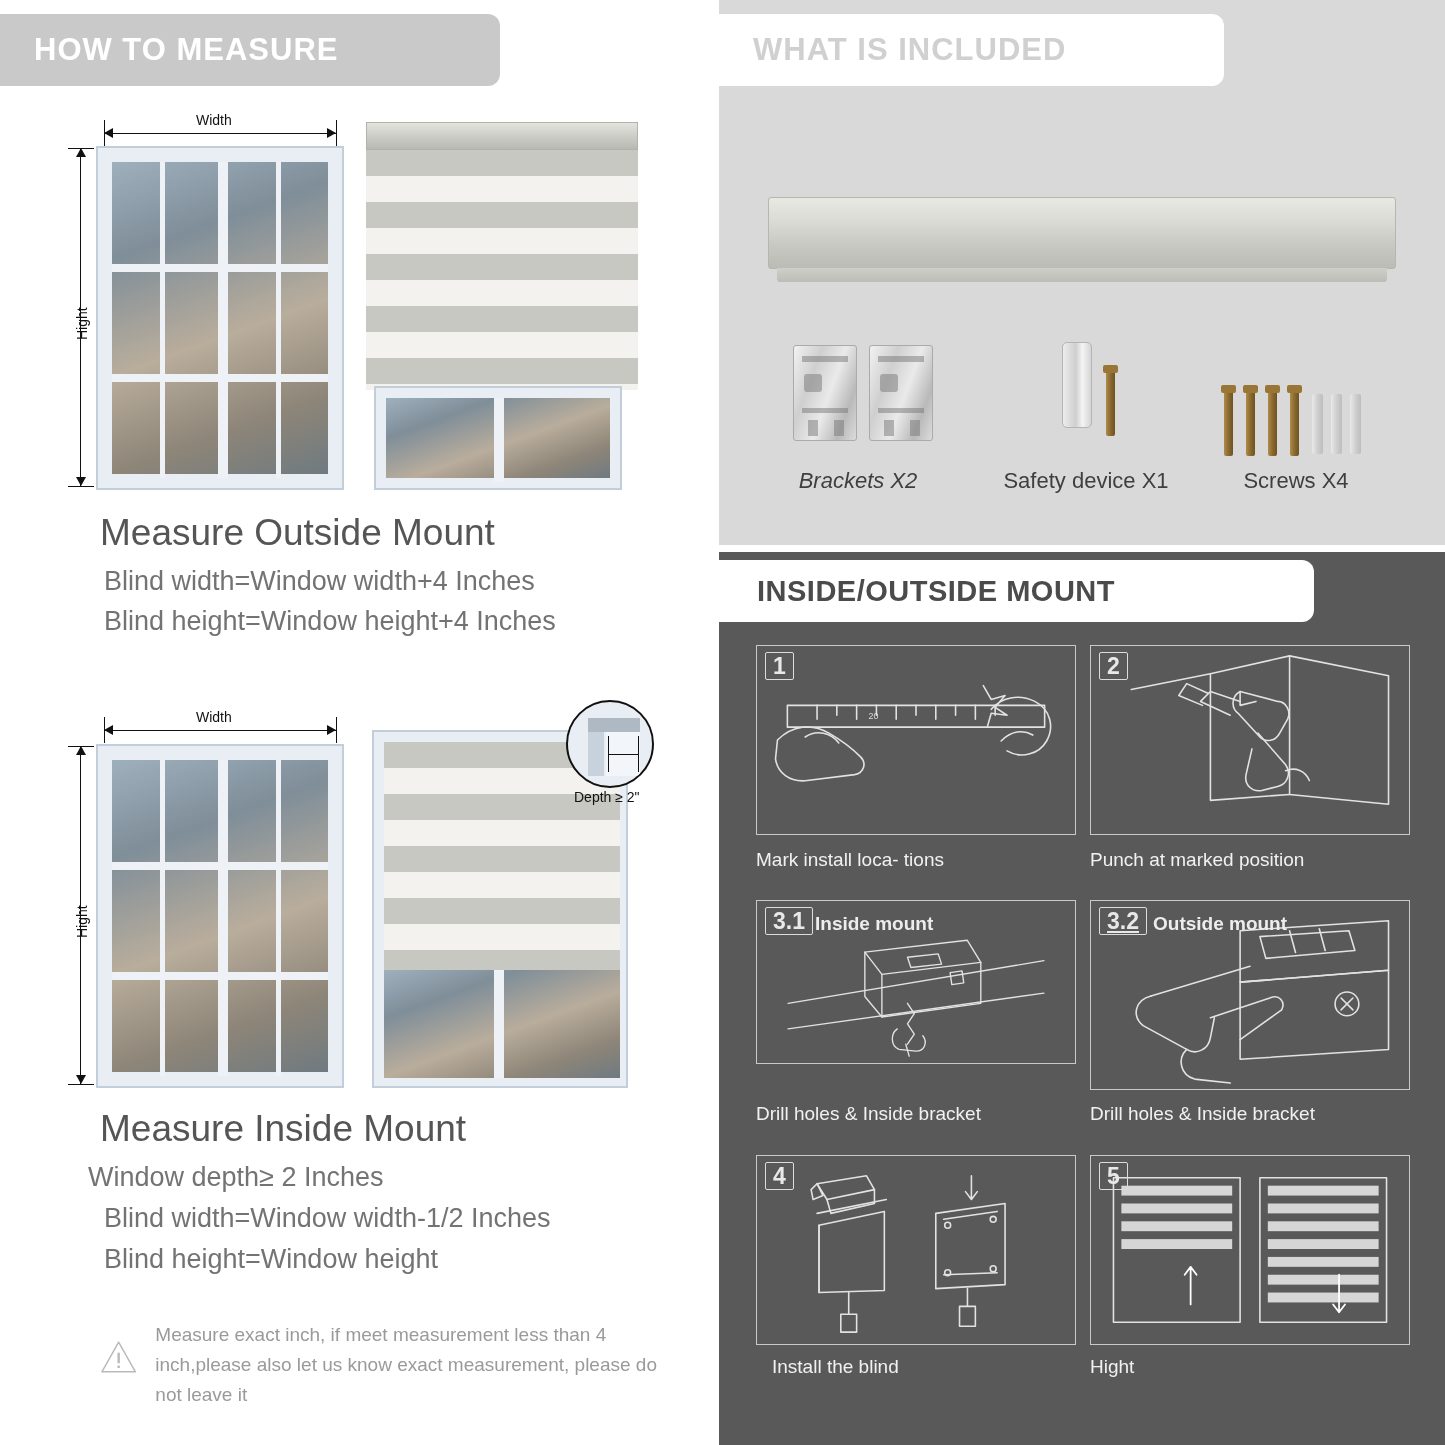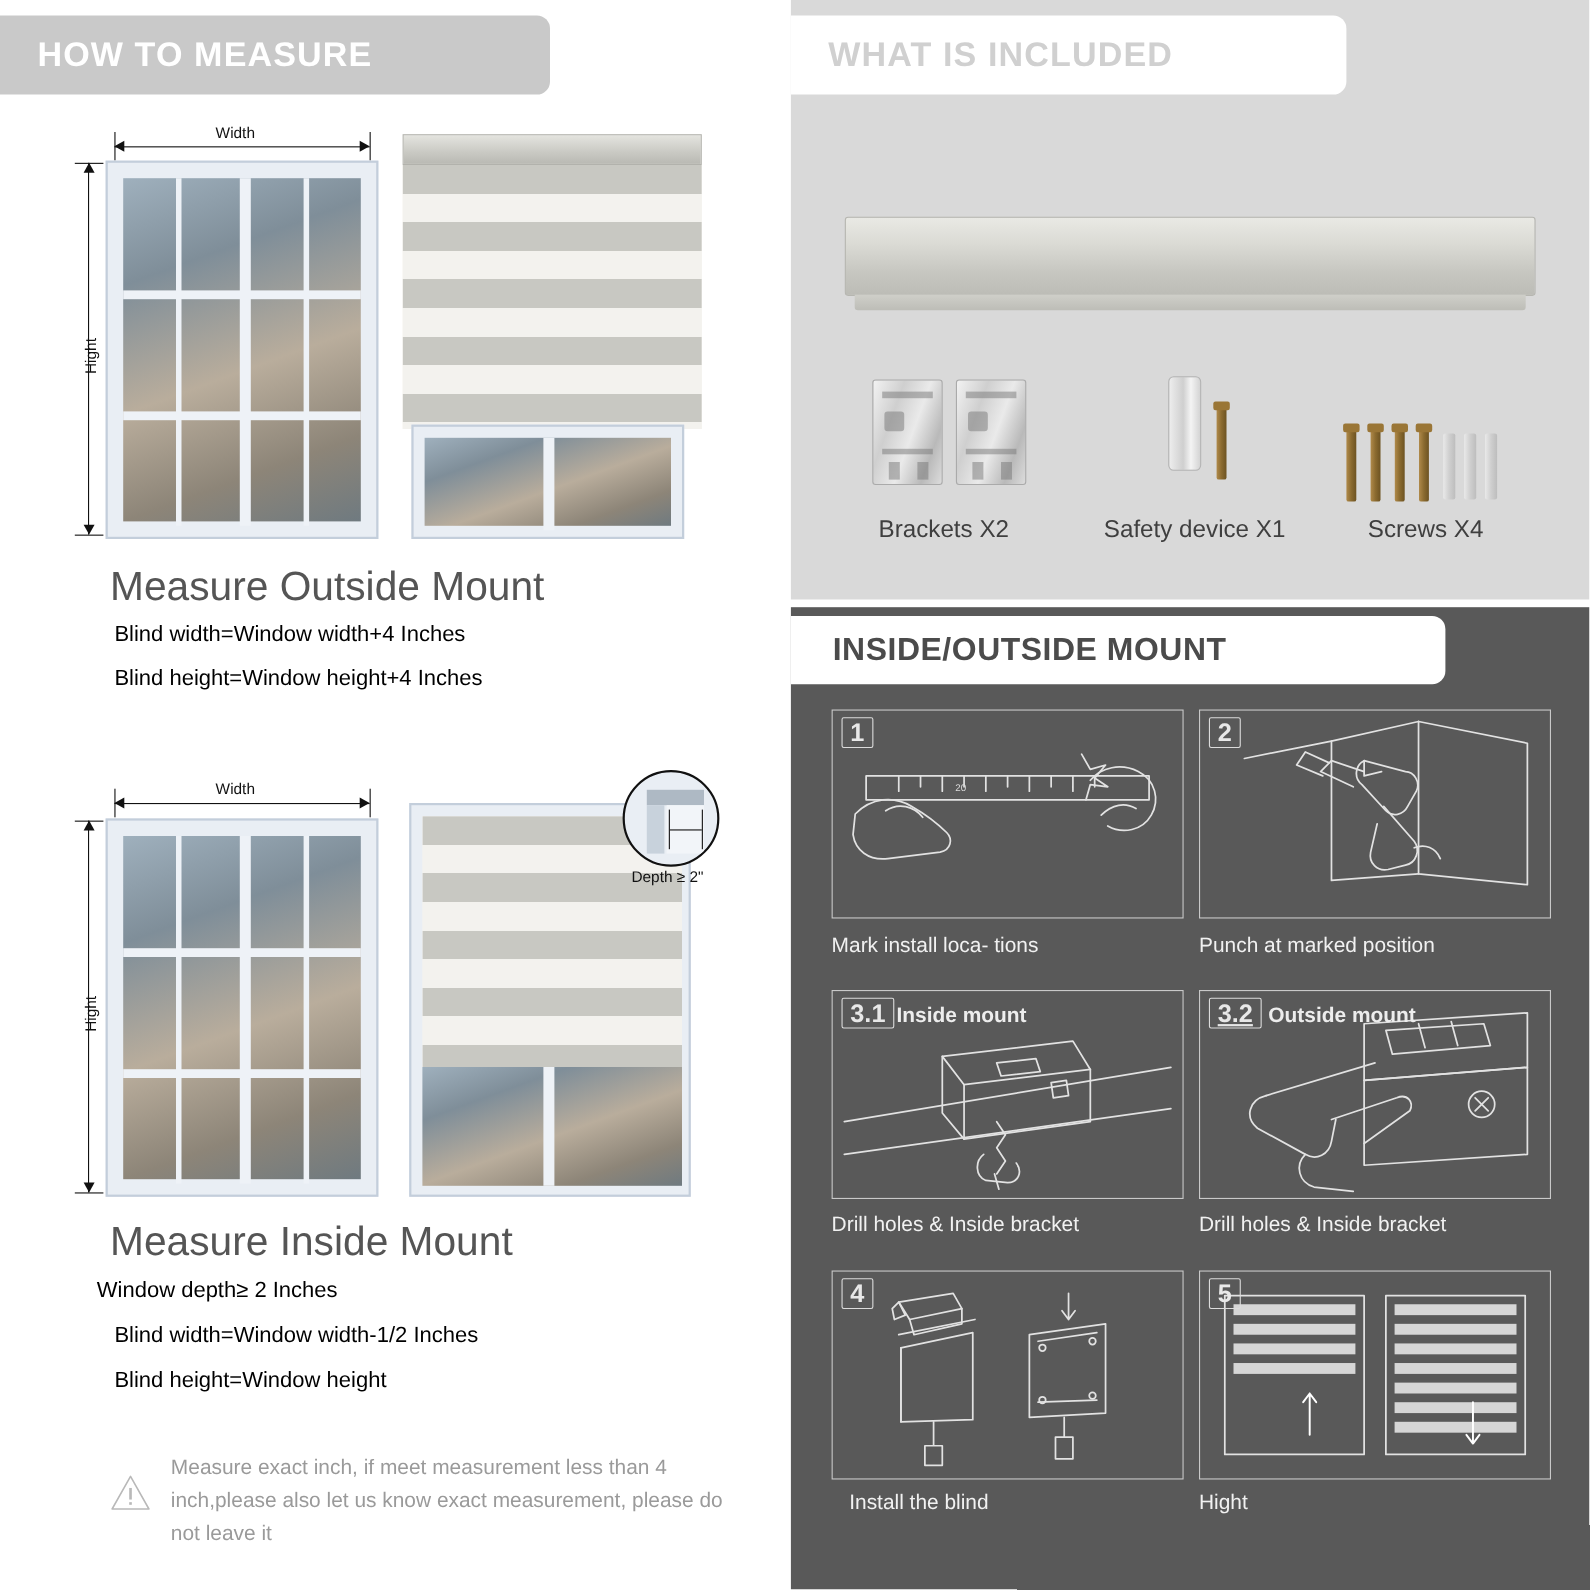--- a/index.html
+++ b/index.html
@@ -75,21 +75,21 @@
   .arrow-l,.arrow-r,.arrow-u,.arrow-d{position:absolute;width:0;height:0;}
   .arrow-l{border-top:5px solid transparent;border-bottom:5px solid transparent;border-right:9px solid #111;}
   .arrow-r{border-top:5px solid transparent;border-bottom:5px solid transparent;border-left:9px solid #111;}
   .arrow-u{border-left:5px solid transparent;border-right:5px solid transparent;border-bottom:9px solid #111;}
   .arrow-d{border-left:5px solid transparent;border-right:5px solid transparent;border-top:9px solid #111;}
 
   .heading{
     position:absolute;color:#555;font-size:37px;font-weight:normal;
   }
   .bullet{
-    position:absolute;color:#000000;font-size:20px;
+    position:absolute;color:#737373;font-size:27px;
   }
 
   .note-wrap{position:absolute;left:100px;top:1320px;width:560px;display:flex;gap:18px;}
   .note-text{color:#9a9a9a;font-size:19px;line-height:30px;}
 
   
   .right-top{position:absolute;left:719px;top:0;width:726px;height:545px;background:#d9d9d9;}
   .right-bottom{position:absolute;left:719px;top:552px;width:726px;height:893px;background:#595959;}
 
   .banner-right{
@@ -295,21 +295,21 @@
   <div class="screw" style="left:1106px;top:370px;"></div>
 
   <div class="screw" style="left:1224px;top:390px;"></div>
   <div class="screw" style="left:1246px;top:390px;"></div>
   <div class="screw" style="left:1268px;top:390px;"></div>
   <div class="screw" style="left:1290px;top:390px;"></div>
   <div class="anchor" style="left:1312px;top:394px;"></div>
   <div class="anchor" style="left:1331px;top:394px;"></div>
   <div class="anchor" style="left:1350px;top:394px;"></div>
 
-  <div class="parts-label" style="left:758px;top:468px;width:200px;">Brackets X2</div>
+  <div class="parts-label" style="left:758px;top:468px;width:200px;font-style:italic;">Brackets X2</div>
   <div class="parts-label" style="left:986px;top:468px;width:200px;">Safety device X1</div>
   <div class="parts-label" style="left:1196px;top:468px;width:200px;">Screws X4</div>
 
   <div class="right-bottom"></div>
   <div class="banner-right2">
     <span>INSIDE/OUTSIDE MOUNT</span>
   </div>
 
   <div class="step" style="left:756px;top:645px;width:320px;height:190px;">
     <svg class="sketch" viewBox="0 0 320 190">
@@ -339,21 +339,21 @@
         <path d="M168 88 L196 120 C202 128 198 140 188 142 L172 146 C162 148 154 140 156 130 L162 104"></path>
         <path d="M150 56 L120 46 L110 56 L140 70"></path>
         <path d="M118 48 L96 38 L88 50 L112 60"></path>
         <path d="M196 126 C206 122 216 126 220 136"></path>
       </g>
     </svg>
     <div class="step-num" style="left:8px;top:6px;">2</div>
   </div>
   <div class="step-cap" style="left:1090px;top:849px;">Punch at  marked position</div>
 
-  <div class="step" style="left:756px;top:900px;width:320px;height:190px;">
+  <div class="step" style="left:756px;top:900px;width:320px;height:164px;">
     <svg class="sketch" viewBox="0 0 320 190">
       <g fill="none" stroke="#e2e2e2" stroke-width="1.6" stroke-linejoin="round" stroke-linecap="round">
         <path d="M10 120 L310 70"></path>
         <path d="M10 150 L310 108"></path>
         <path d="M100 60 L220 46 L236 72 L236 120 L120 136 L100 112 Z"></path>
         <path d="M100 60 L120 86 L236 72"></path>
         <path d="M120 86 L120 136"></path>
         <path d="M150 66 L186 62 L190 74 L154 78 Z"></path>
         <path d="M200 84 L214 82 L216 96 L202 98 Z"></path>
         <path d="M150 120 L158 132 L150 144 L158 156 L150 168"></path>

